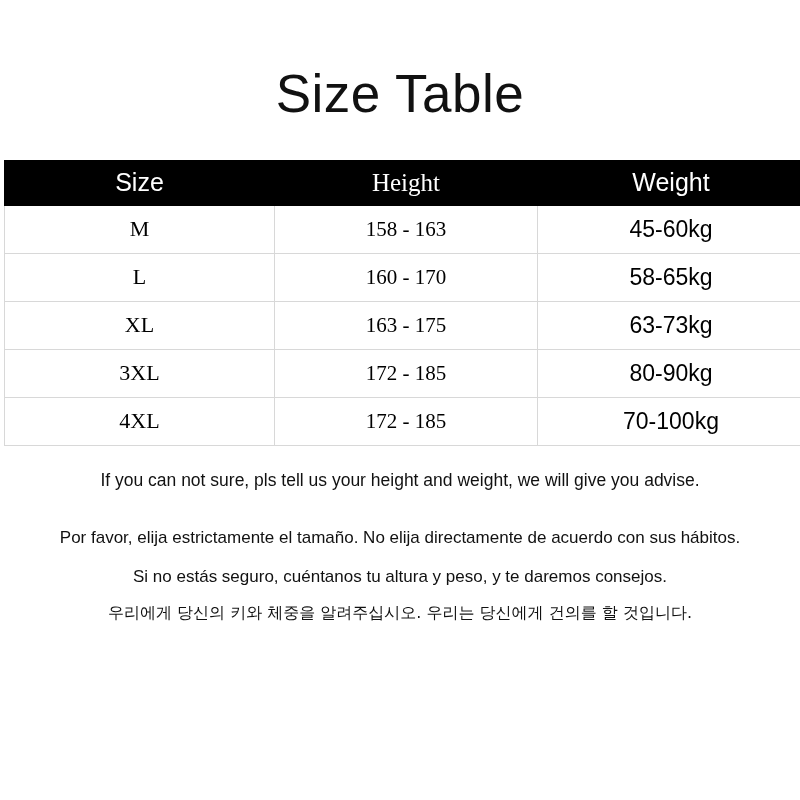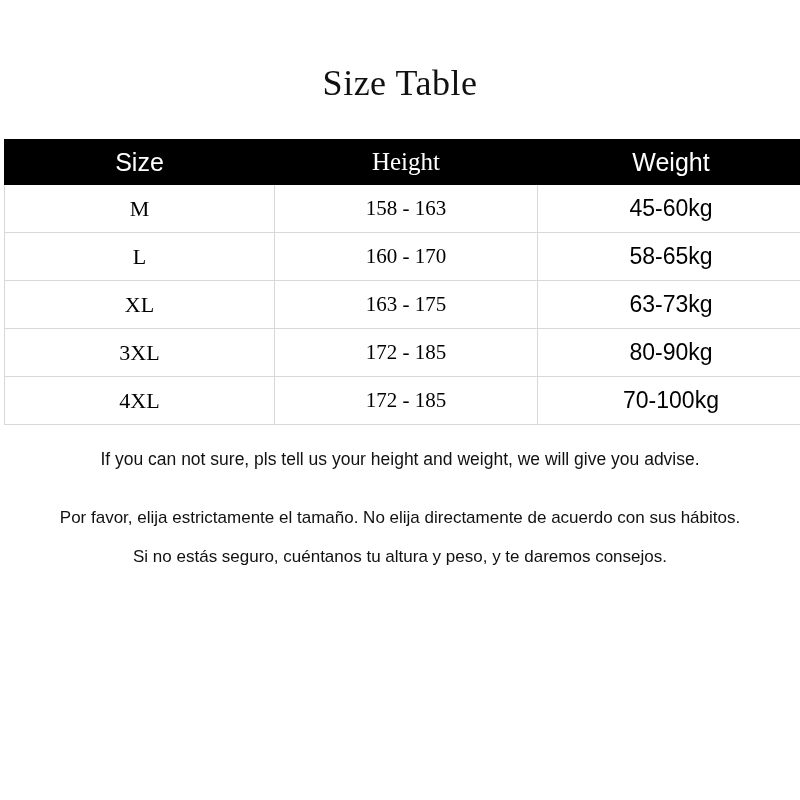--- a/index.html
+++ b/index.html
@@ -15,22 +15,22 @@
     overflow: hidden;
   }
   .page {
     position: relative;
     width: 800px;
     height: 800px;
     box-sizing: border-box;
   }
   .title {
     text-align: center;
-    font-family: Liberation Serif, serif;
-    font-size: 36px;
+    font-family: Liberation Sans, sans-serif;
+    font-size: 53px;
     font-weight: normal;
     letter-spacing: 0.5px;
     color: #111111;
     margin: 0;
     padding-top: 62px;
     padding-bottom: 0;
     line-height: 1.2;
   }
   .table-wrap {
     margin: 30px 0 0 0;
@@ -152,15 +152,16 @@
       </tbody>
     </table>
   </div>
 
   <div class="notes">
     <div class="note-en l2">If you can not sure, pls tell us your height and weight, we will give you advise.</div>
 
     <div class="note-es l1">Por favor, elija estrictamente el tamaño. No elija directamente de acuerdo con sus hábitos.</div>
     <div class="note-es l2">Si no estás seguro, cuéntanos tu altura y peso, y te daremos consejos.</div>
 
+    <div class="note-ko l2">우리에게 당신의 키와 체중을 알려주십시오. 우리는 당신에게 건의를 할 것입니다.</div>
   </div>
 
 </div>
 
 </body></html>

